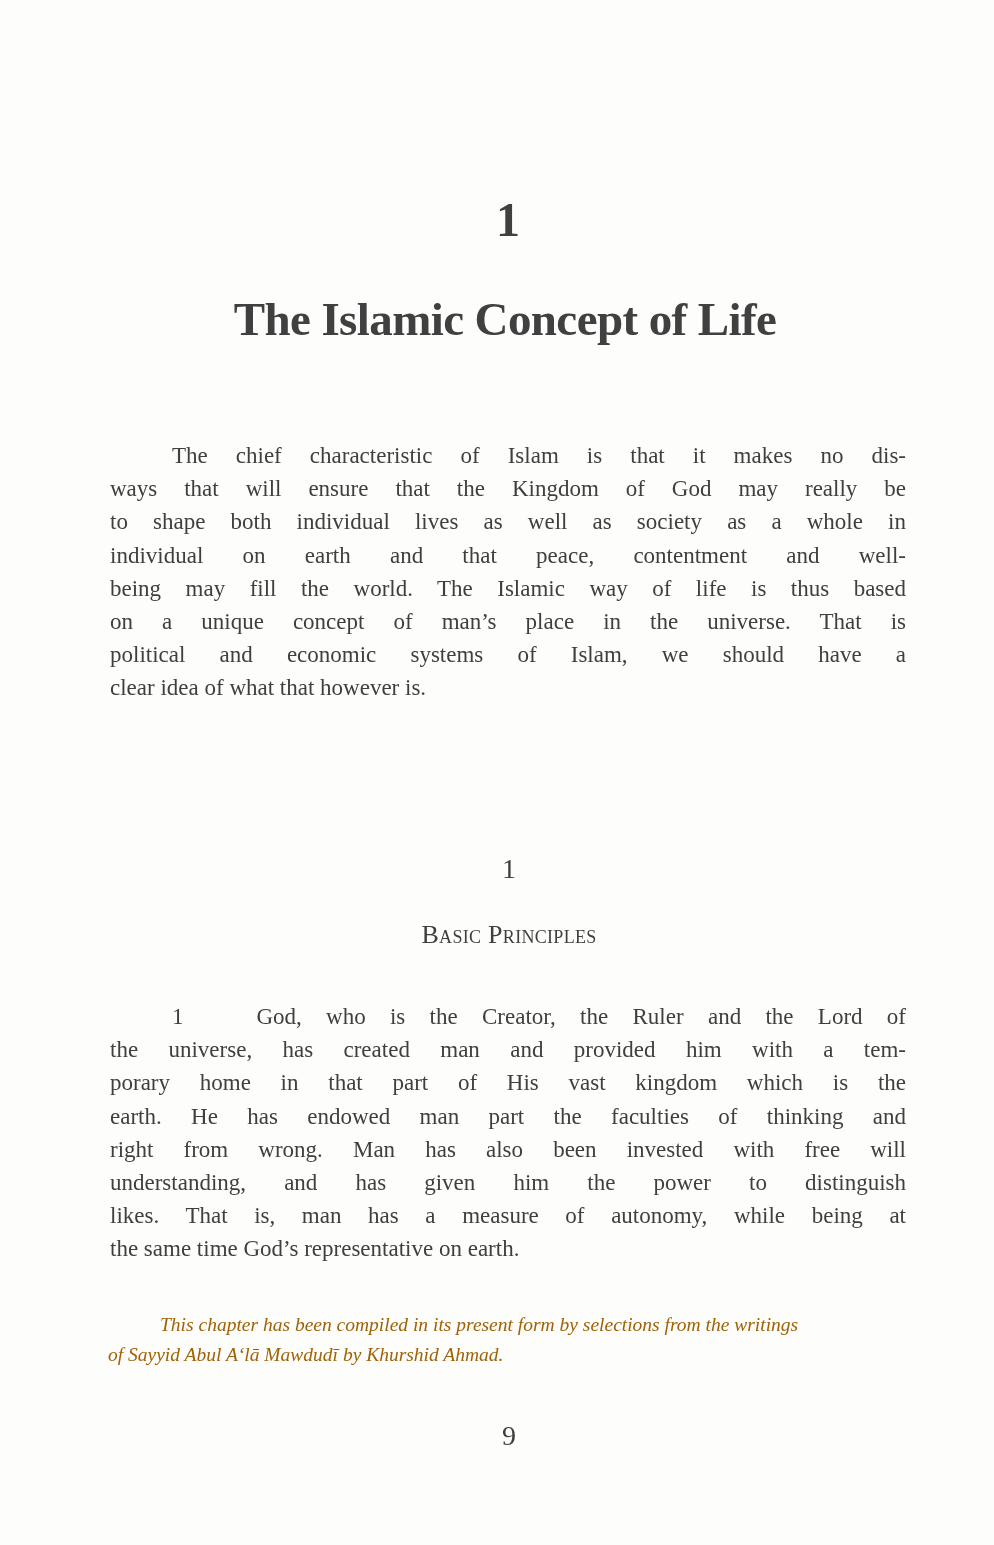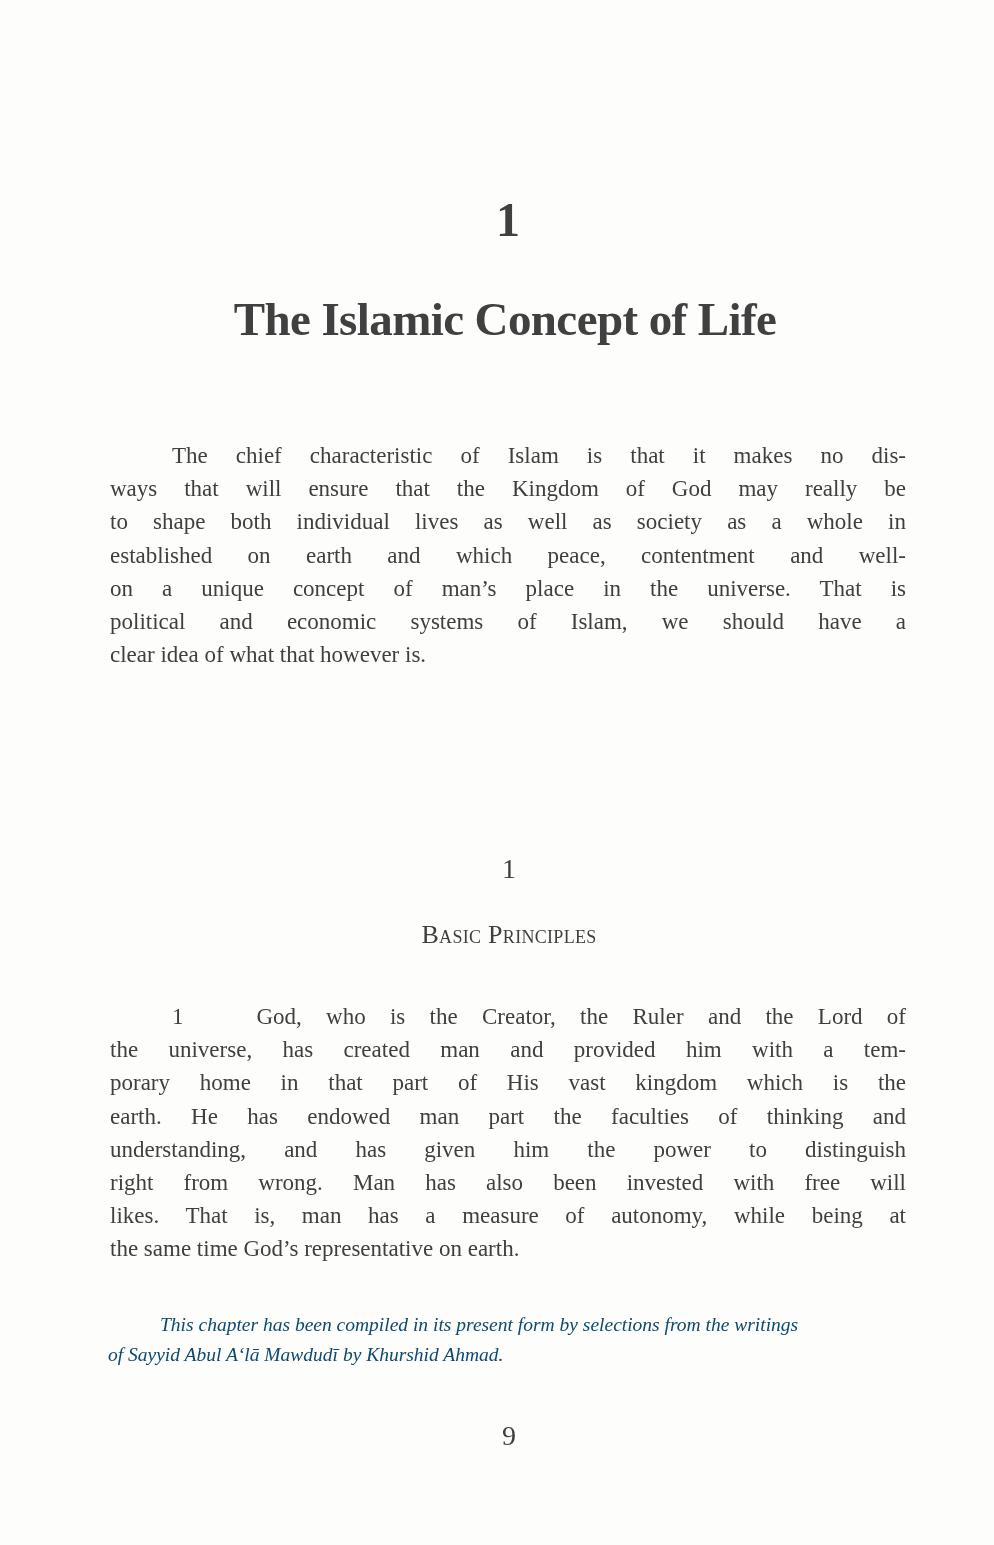--- a/index.html
+++ b/index.html
@@ -38,57 +38,58 @@
     }
     .section-heading {
       position: absolute; top: 918px; left: 0; width: 1018px;
       text-align: center; font-size: 26px; line-height: 34px;
       font-variant: small-caps; letter-spacing: 0.3px;
     }
     .principles { top: 983px; }
     .footnote {
       position: absolute; left: 108px; width: 800px;
       top: 1310px; font-style: italic; font-size: 19.5px; line-height: 30px;
-      color: #0c4a6e;
+      color: #a16207;
     }
     .footnote .line { display: block; white-space: nowrap; }
     .footnote .line.indent { padding-left: 52px; }
     .page-number {
       position: absolute; top: 1418px; left: 0; width: 1018px;
       text-align: center; font-size: 28px; line-height: 36px;
     }
   </style>
 </head>
 <body>
 
 <div class="page">
 
   <div class="chapter-number">1</div>
   <h1 class="chapter-title" style="margin:0;">The Islamic Concept of Life</h1>
 
   <div class="para intro">
     <span class="line indent">The chief characteristic of Islam is that it makes no dis-</span>
     <span class="line">ways that will ensure that the Kingdom of God may really be</span>
     <span class="line">to shape both individual lives as well as society as a whole in</span>
-    <span class="line">established on earth and which peace, contentment and well-</span>
+    <span class="line">individual on earth and that peace, contentment and well-</span>
+    <span class="line">being may fill the world. The Islamic way of life is thus based</span>
     <span class="line">on a unique concept of man’s place in the universe. That is</span>
     <span class="line">political and economic systems of Islam, we should have a</span>
     <span class="line last">clear idea of what that however is.</span>
   </div>
 
   <div class="section-number">1</div>
   <h2 class="section-heading" style="margin:0;font-weight:normal;">Basic Principles</h2>
 
   <div class="para principles">
     <span class="line indent" style="white-space:pre;">1   God, who is the Creator, the Ruler and the Lord of</span>
     <span class="line">the universe, has created man and provided him with a tem-</span>
     <span class="line">porary home in that part of His vast kingdom which is the</span>
     <span class="line">earth. He has endowed man part the faculties of thinking and</span>
+    <span class="line">right from wrong. Man has also been invested with free will</span>
     <span class="line">understanding, and has given him the power to distinguish</span>
-    <span class="line">right from wrong. Man has also been invested with free will</span>
     <span class="line">likes. That is, man has a measure of autonomy, while being at</span>
     <span class="line last">the same time God’s representative on earth.</span>
   </div>
 
   <div class="footnote">
     <span class="line indent">This chapter has been compiled in its present form by selections from the writings</span>
     <span class="line">of Sayyid Abul A‘lā Mawdudī by Khurshid Ahmad.</span>
   </div>
 
   <div class="page-number">9</div>

